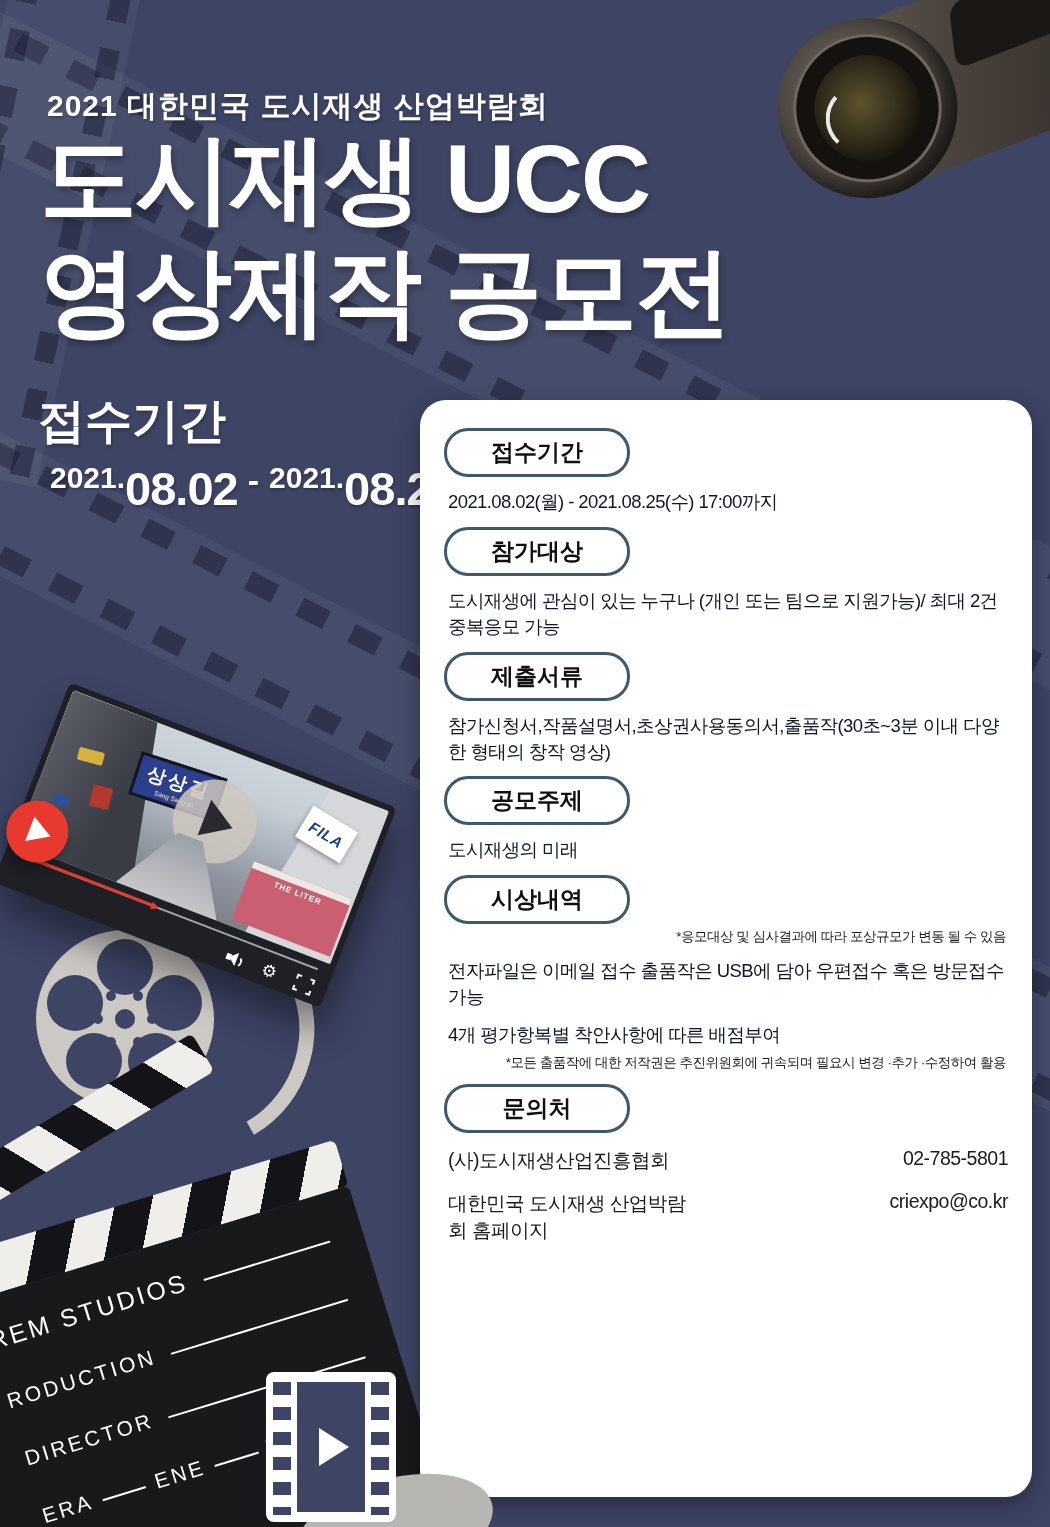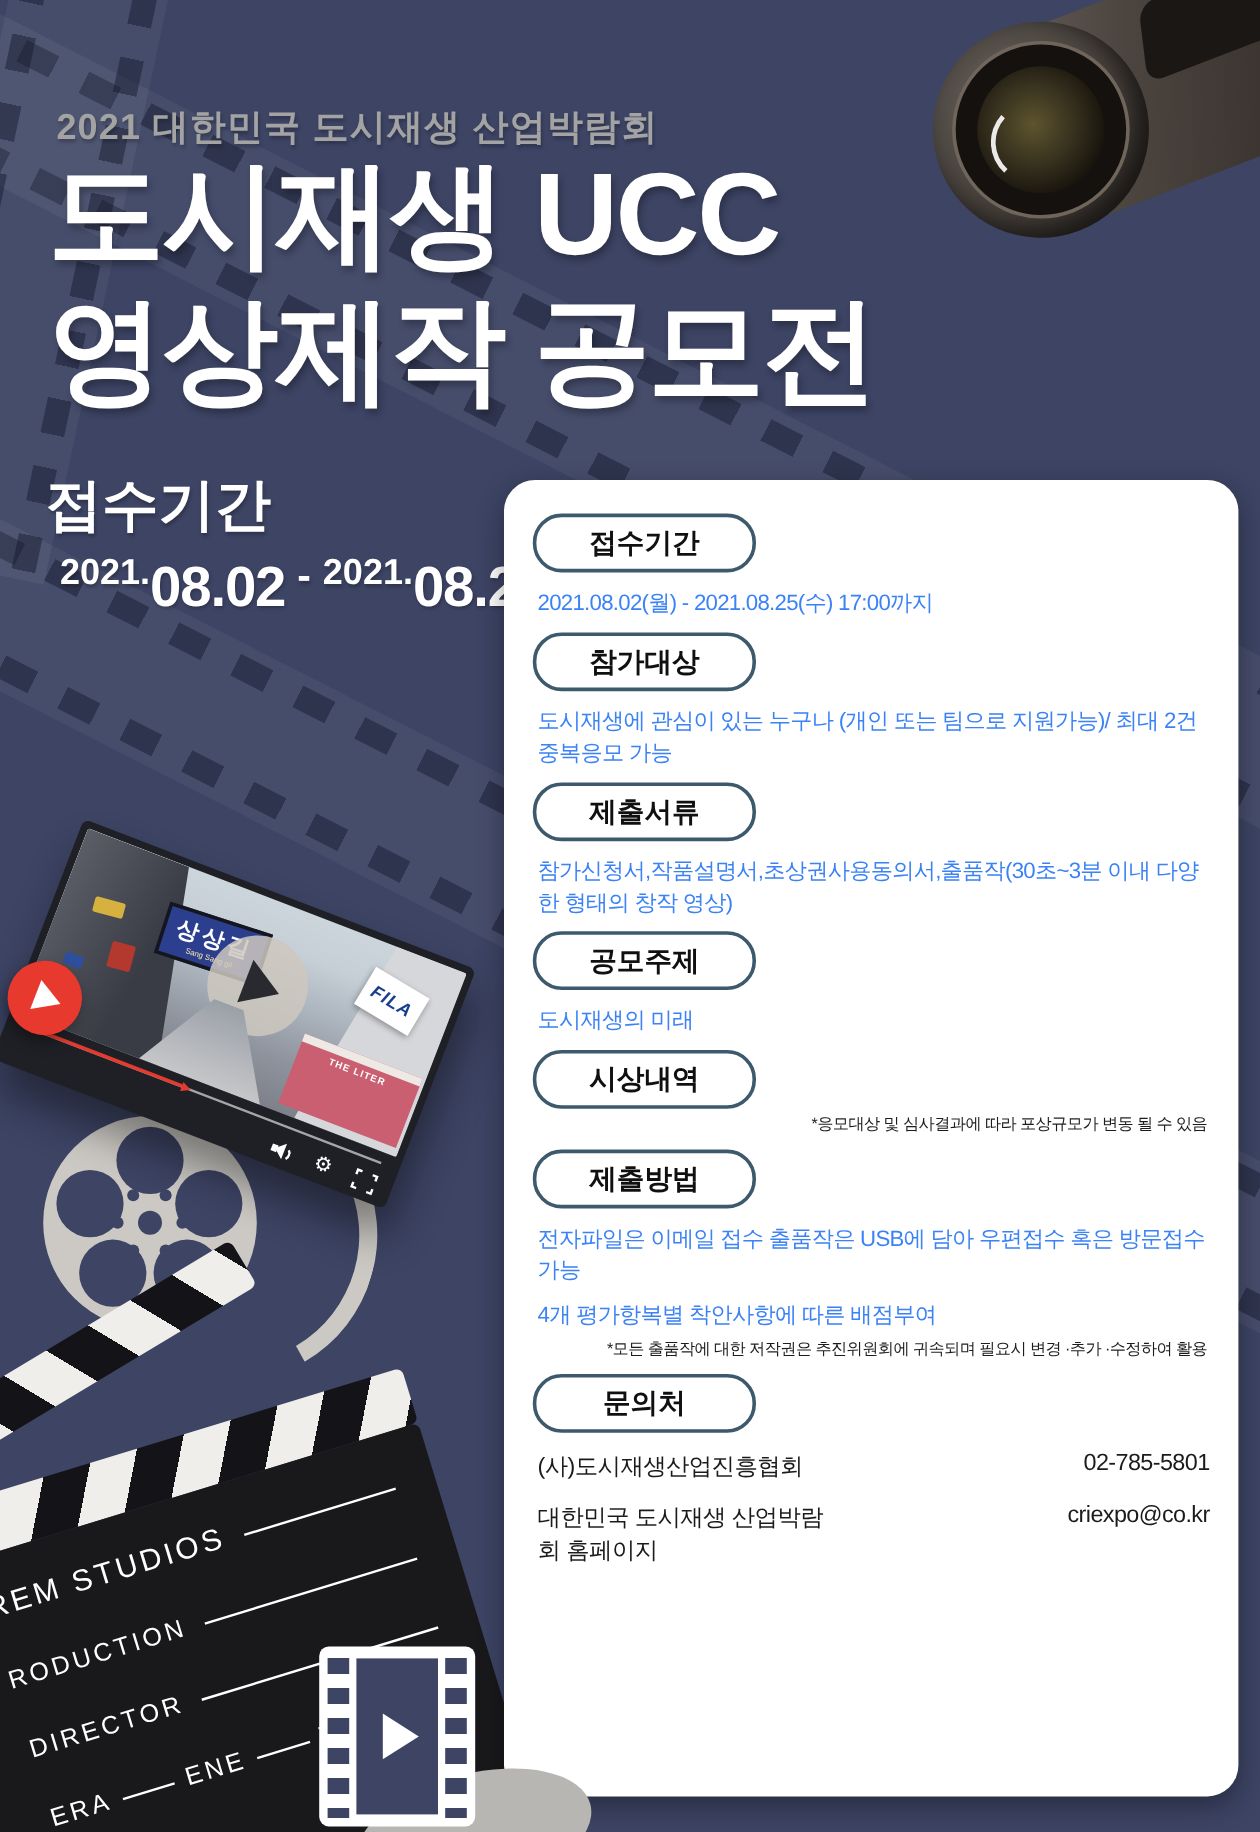--- a/index.html
+++ b/index.html
@@ -37,40 +37,40 @@
                 border:3px solid #6f655b; display:flex; align-items:center; justify-content:center; }
   .lens-glass { width:106px; height:106px; border-radius:50%; position:relative;
                 background:radial-gradient(circle at 46% 44%, #5e542d 0%, #3a3420 38%, #13100a 78%); }
   .lens-glint { position:absolute; left:8px; top:26px; width:60px; height:60px; border-radius:50%;
                 border:4px solid transparent; border-left-color:rgba(255,255,255,0.9);
                 transform:rotate(18deg); }
 
   
   .hero { position:absolute; left:0; top:0; z-index:3; }
   .event { position:absolute; left:47px; top:86px; width:900px; font-size:30px; font-weight:800;
-           color:#a3a3a3; letter-spacing:1px; text-shadow:1px 2px 3px rgba(0,0,0,0.25); white-space:nowrap; }
+           color:#ffffff; letter-spacing:1px; text-shadow:1px 2px 3px rgba(0,0,0,0.25); white-space:nowrap; }
   .title { position:absolute; left:40px; top:122px; color:#fff; font-weight:900; letter-spacing:-2px;
            text-shadow:2px 4px 6px rgba(0,0,0,0.28); line-height:113px; font-size:97px; white-space:nowrap; }
 
   .period { position:absolute; left:38px; top:390px; color:#fff; z-index:3; }
   .p-label { font-size:47px; font-weight:800; text-shadow:1px 2px 3px rgba(0,0,0,0.25); }
   .p-dates { display:flex; align-items:flex-start; margin:8px 0 0 12px; white-space:nowrap;
              text-shadow:1px 2px 3px rgba(0,0,0,0.25); }
   .py { font-size:30px; font-weight:600; }
   .pd { font-size:47px; font-weight:800; letter-spacing:-1px; }
   .psep { font-size:34px; font-weight:600; margin:0 10px; }
 
   
   .panel { position:absolute; left:420px; top:400px; width:612px; height:1097px; z-index:5;
            background:#fff; border-radius:26px; box-sizing:border-box; padding:28px 24px 0 24px;
            box-shadow:0 8px 22px rgba(0,0,0,0.35); color:#1b1b1b; }
   .pill { display:inline-block; min-width:186px; box-sizing:border-box; text-align:center;
           border:3px solid #3d5a6d; border-radius:24px; padding:6px 16px; margin-bottom:10px;
           font-size:23px; font-weight:800; color:#101010; background:#fff; }
-  .sec-body { font-size:18.5px; line-height:1.4; letter-spacing:-0.6px; margin:2px 0 12px 4px; color:#3b82f6; }
+  .sec-body { font-size:18.5px; line-height:1.4; letter-spacing:-0.6px; margin:2px 0 12px 4px; color:#0f172a; }
   .note { font-size:13.5px; text-align:right; letter-spacing:-0.5px; color:#1c1c1c; margin:-6px 2px 12px 0; }
   .crow { display:flex; font-size:19.5px; letter-spacing:-0.5px; margin:4px 0 16px 4px;justify-content:space-between; }
   .clabel { width:252px; flex:none; }
   .cvalue { }
   .contact-note { margin-top:-4px; }
 
   
   .reel { position:absolute; left:36px; top:930px; width:178px; height:178px; border-radius:50%;
           background:#ccc9c4; z-index:2; }
   .hole { position:absolute; width:56px; height:56px; border-radius:50%; background:#3d4464; }
@@ -285,21 +285,20 @@
       <div class="pill"><span>공모주제</span></div>
       <div class="sec-body">도시재생의 미래</div>
     </div>
 
     <div class="sec">
       <div class="pill"><span>시상내역</span></div>
       <div class="note">*응모대상 및 심사결과에 따라 포상규모가 변동 될 수 있음</div>
     </div>
 
     <div class="sec">
-      <div class="pill"><span>제출방법</span></div>
       <div class="sec-body">전자파일은 이메일 접수 출품작은 USB에 담아 우편접수 혹은 방문접수 가능</div>
     </div>
 
     <div class="sec">
       <div class="sec-body">4개 평가항복별 착안사항에 따른 배점부여</div>
       <div class="note">*모든 출품작에 대한 저작권은 추진위원회에 귀속되며 필요시 변경 ·추가 ·수정하여 활용</div>
     </div>
 
     <div class="sec">
       <div class="pill"><span>문의처</span></div>

